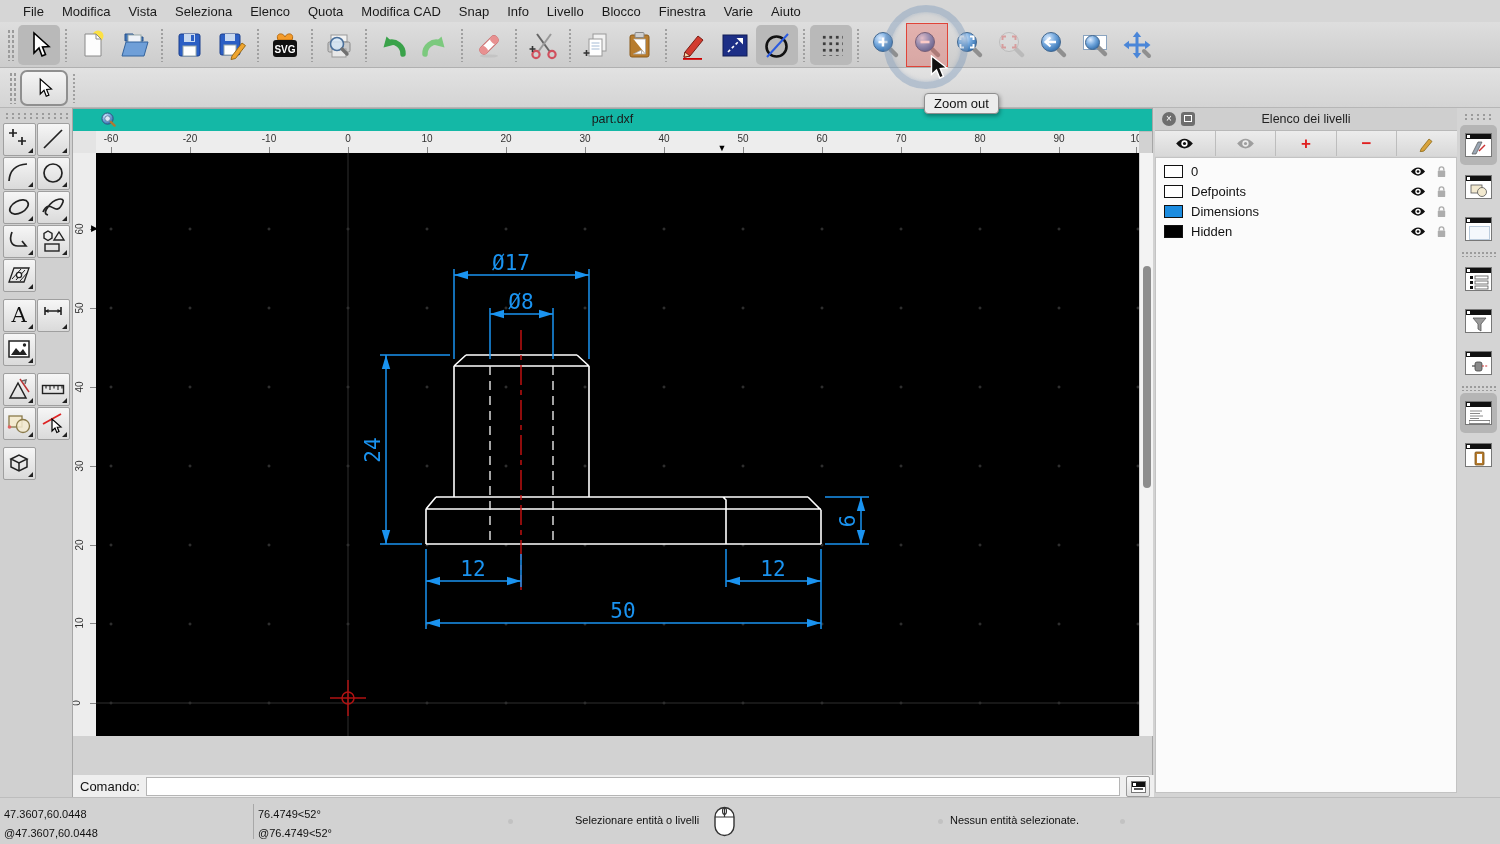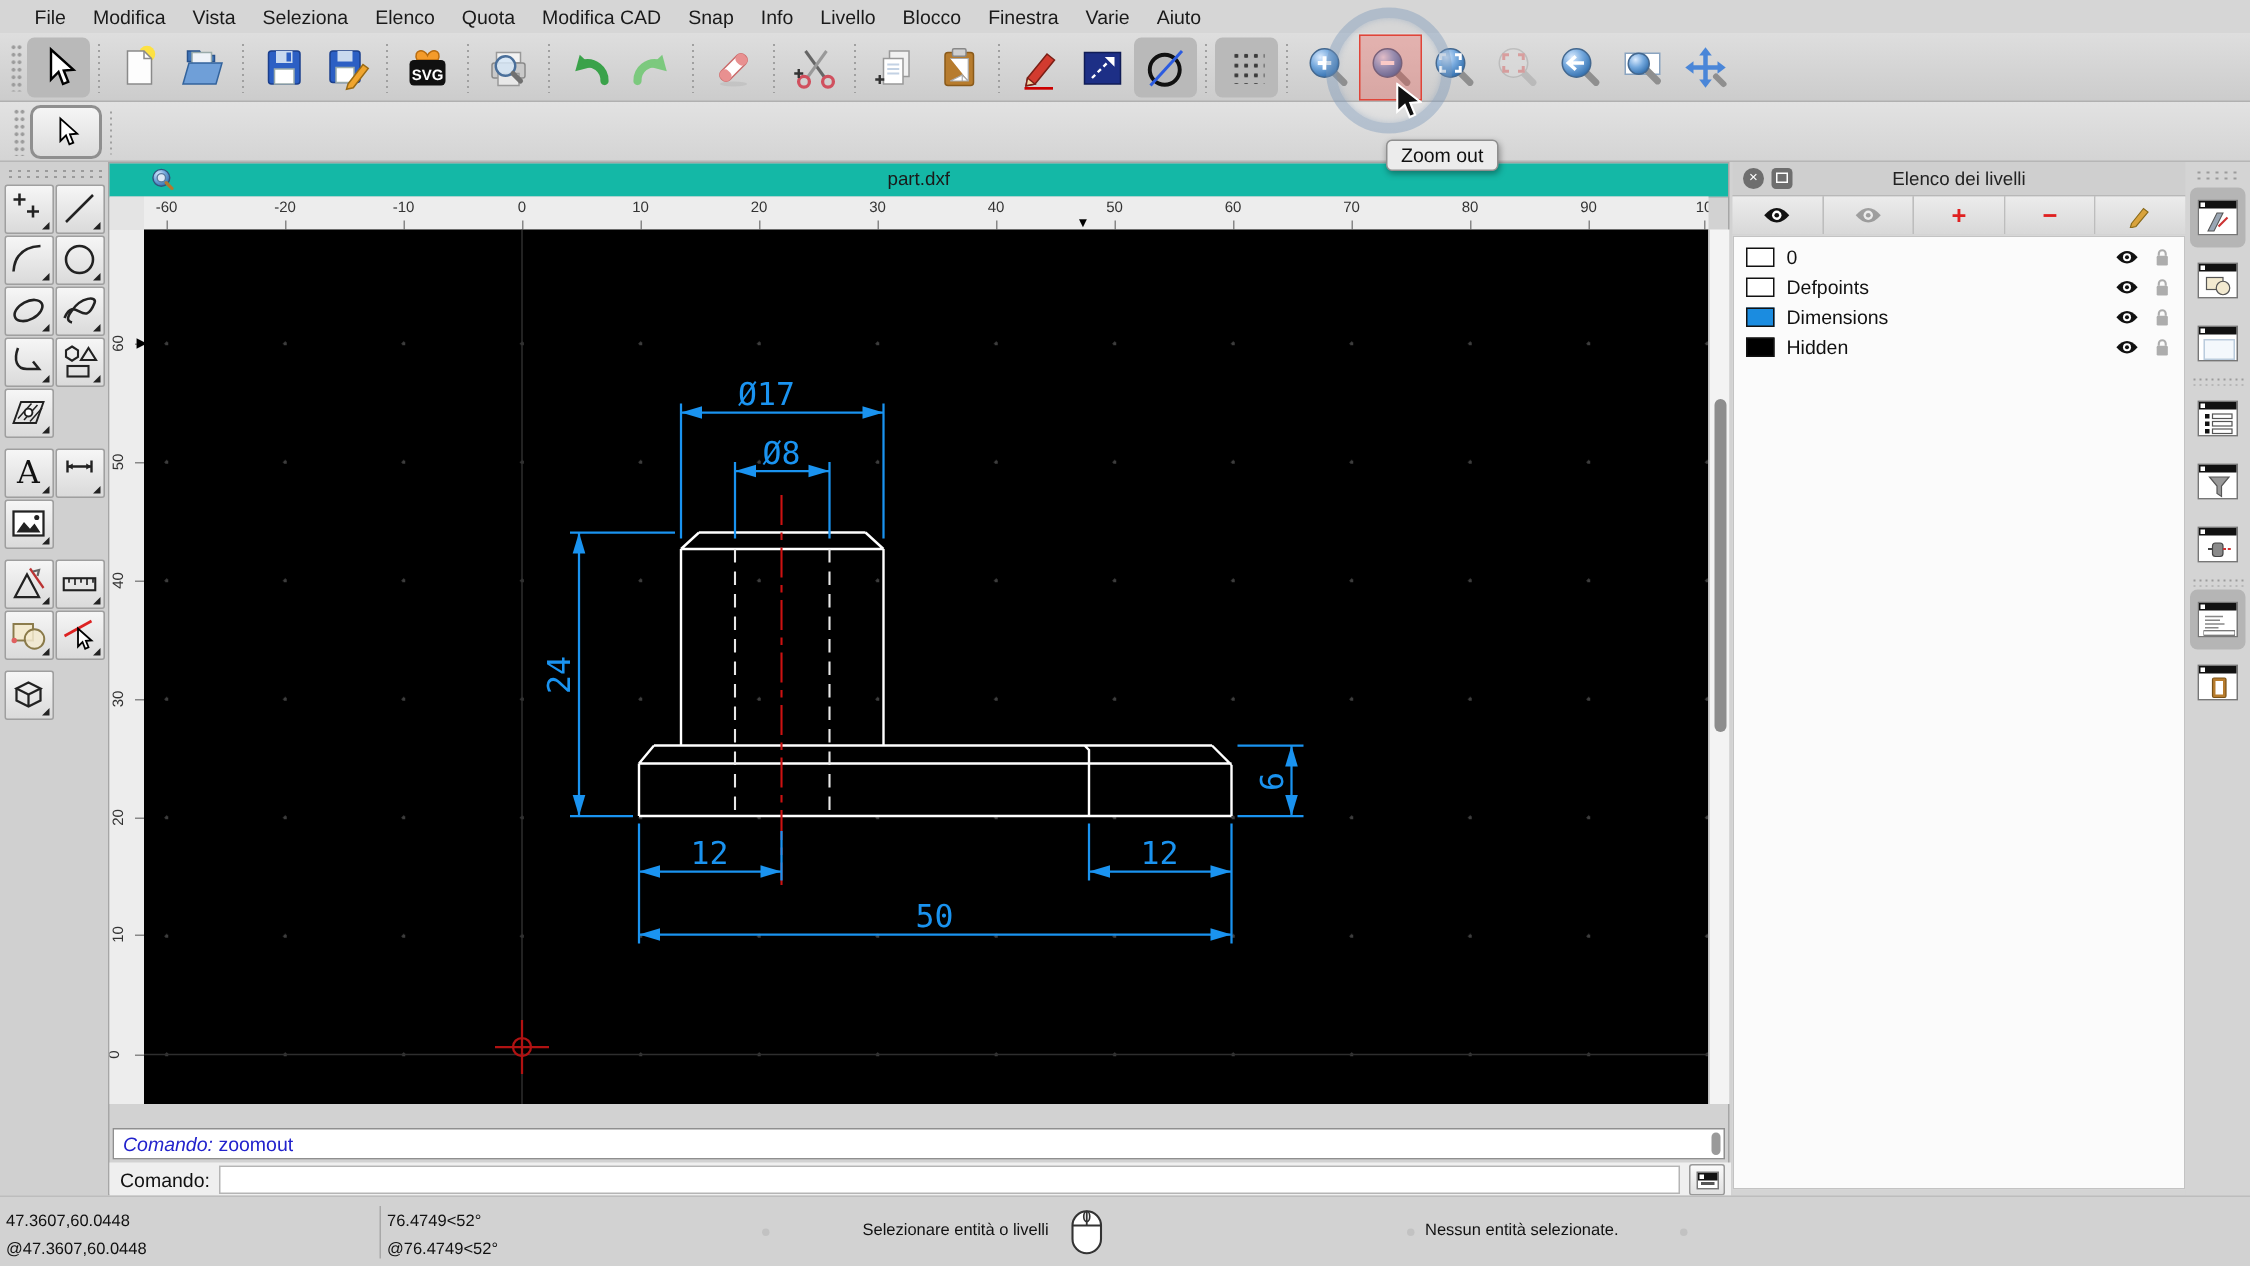--- a/index.html
+++ b/index.html
@@ -597,25 +597,20 @@
           <text x="677" y="423" text-anchor="middle">12</text>
           <text x="527" y="465" text-anchor="middle">50</text>
         </g>
       </svg>
     </div>
 
     <div class="vscroll">
       <div class="vthumb"></div>
     </div>
 
-    <div class="histrow">
-      <span class="cmdlabel">Comando:</span>
-      <span> </span><span>zoomout</span>
-      <div class="hist-thumb"></div>
-    </div>
 
     <div class="cmdrow">
       <span class="cmdlabel2">Comando:</span>
       <input class="cmdinput" type="text" value="" style="">
       <div class="cmdbtn">
         <div class="miniwin" style="width:15px;height:12px">
           <div style="position:absolute;left:2px;top:6px;right:2px;height:2px;background:#555"></div>
         </div>
       </div>
     </div>

